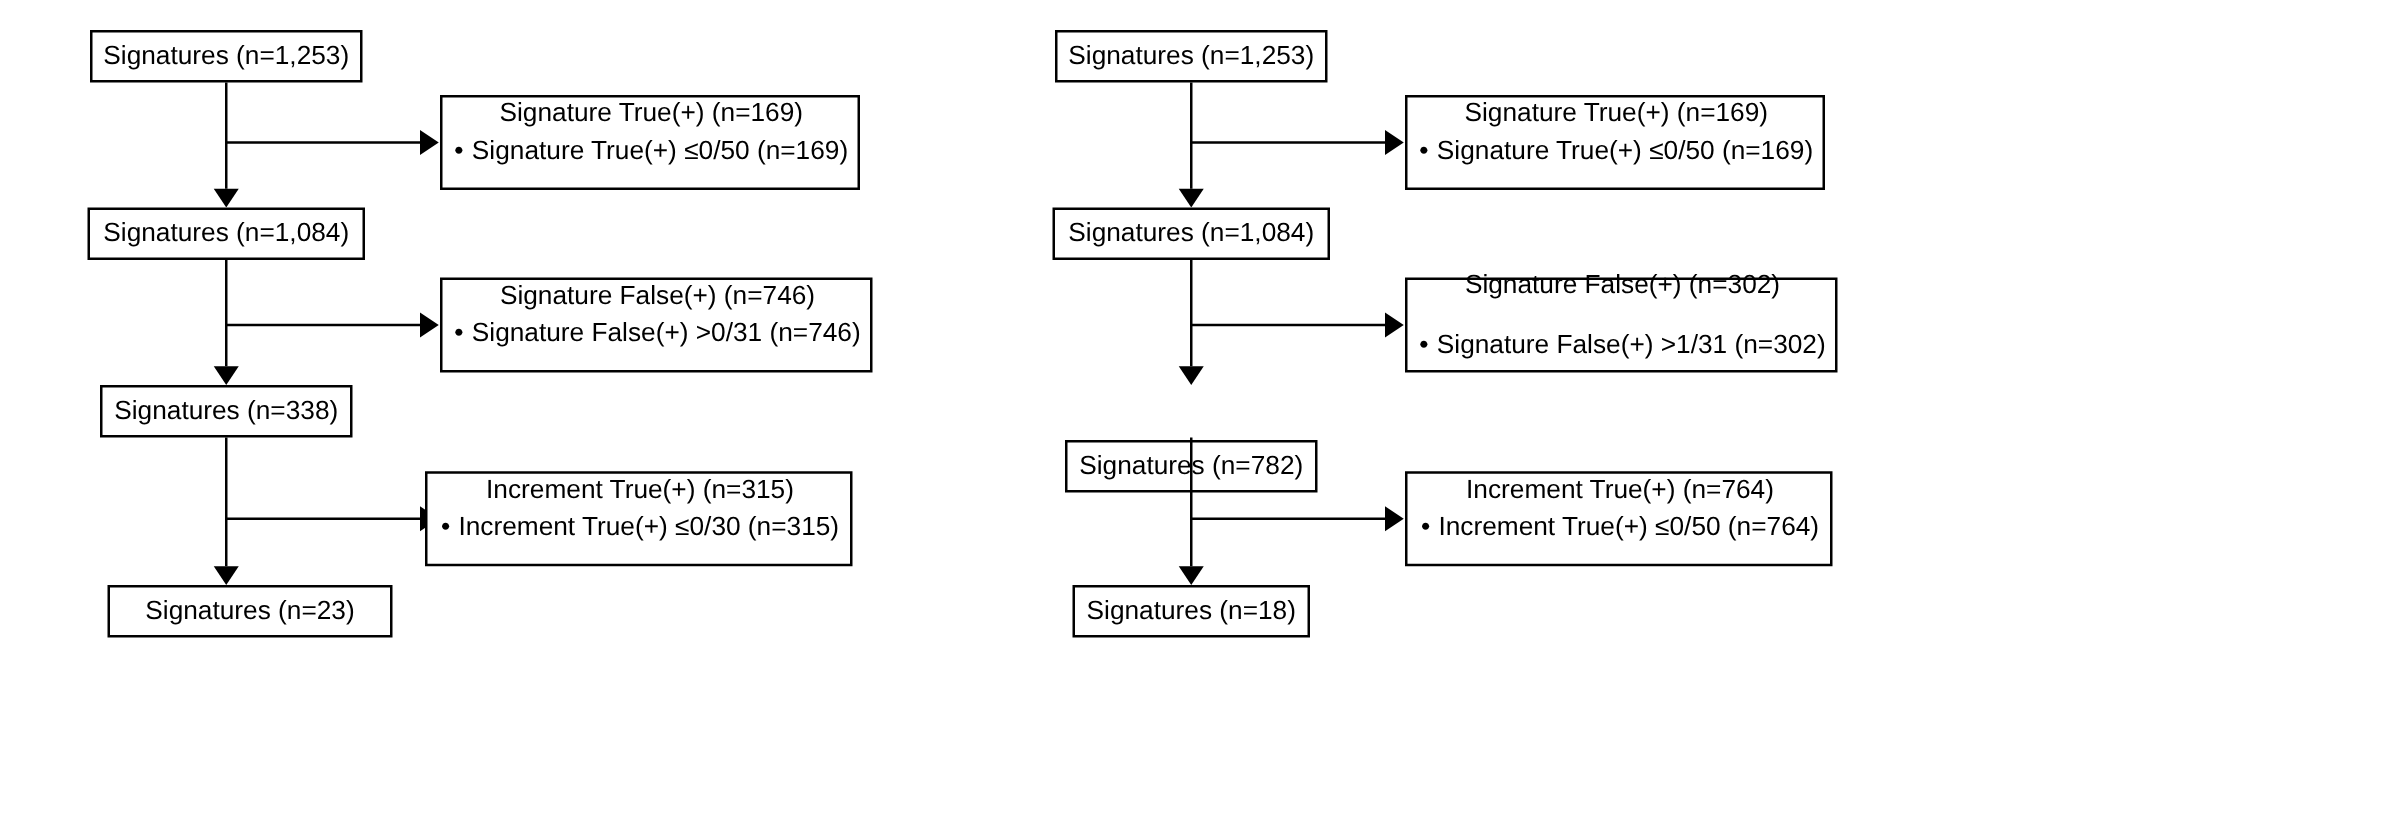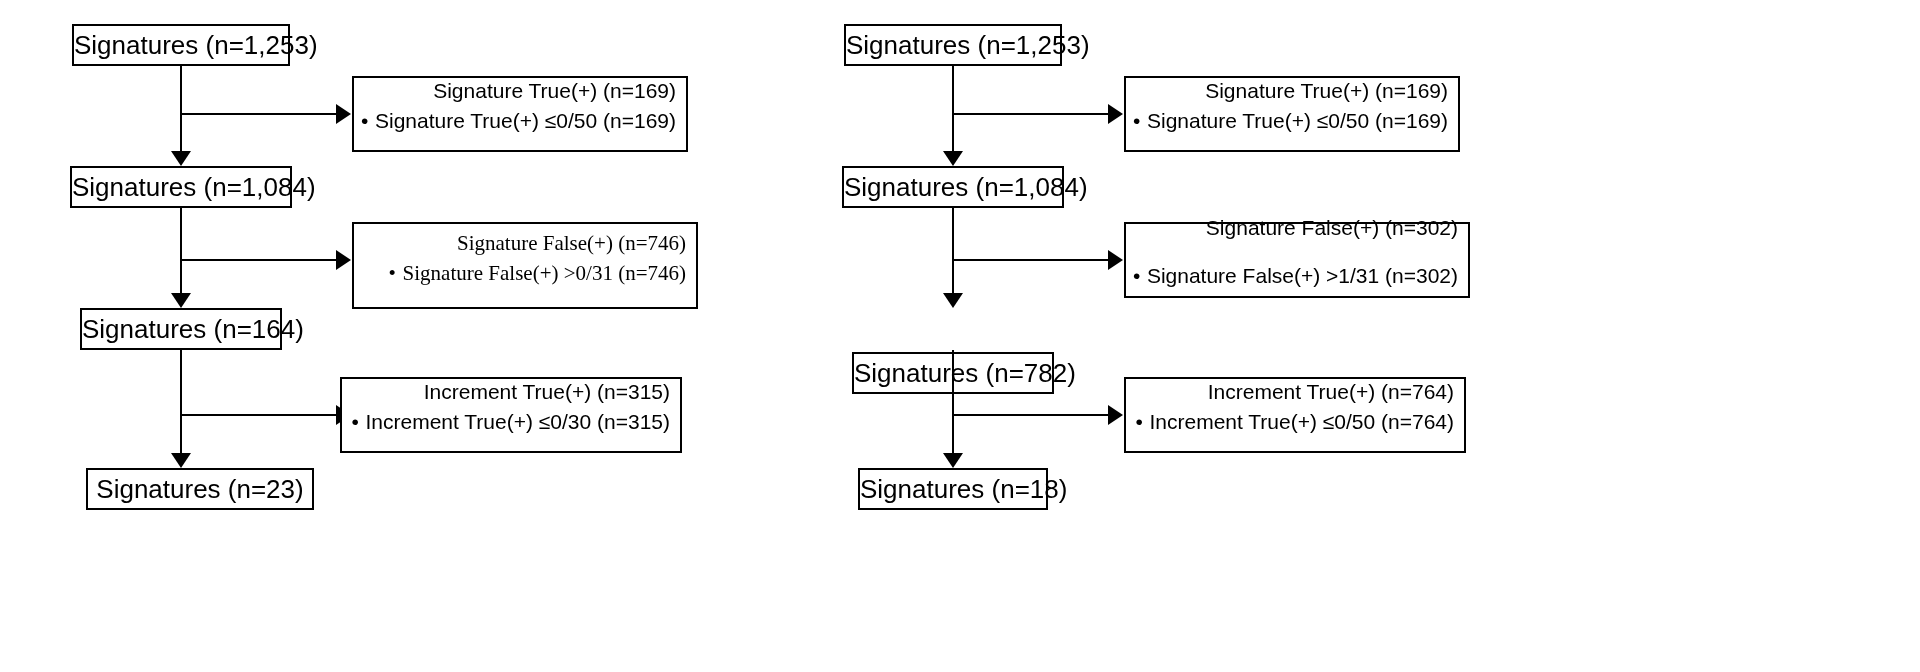--- a/index.html
+++ b/index.html
@@ -33,26 +33,26 @@
     position: absolute;
     box-sizing: border-box;
     border: 2px solid #000000;
     background: #ffffff;
     display: flex;
     flex-direction: column;
     justify-content: center;
   }
   .node-main {
     text-align: center;
-    font-size: 26px;
+    font-size: 21px;
     line-height: 26px;
     white-space: nowrap;
   }
   .node.excl {
-    align-items: flex-end;
+    align-items: center;
     padding: 6px 10px 22px 12px;
   }
   .node.excl .line {
     text-align: left;
     font-size: 21px;
     line-height: 30px;
     white-space: nowrap;
   }
   .node.excl .line.bullet::before {
     content: "\2022";
@@ -113,27 +113,27 @@
     <div class="node" style="left:70px; top:166px; width:222px; height:42px;">
       <div class="node-main">Signatures (n=1,084)</div>
     </div>
 
     <div class="vline" style="left:180px; top:208px; height:85px;"></div>
     <div class="arrow-down" style="left:171px; top:293px;"></div>
 
     <div class="hline" style="left:180px; top:259px; width:156px;"></div>
     <div class="arrow-right" style="left:336px; top:250px;"></div>
 
-    <div class="node excl" style="left:352px; top:222px; width:346px; height:87px;font-family:Liberation Serif, serif;">
+    <div class="node excl" style="left:352px; top:222px; width:346px; height:76px;">
       <div class="line">Signature False(+) (n=746)</div>
       <div class="line bullet">Signature False(+) &gt;0/31 (n=746)</div>
     </div>
 
     <div class="node" style="left:80px; top:308px; width:202px; height:42px;">
-      <div class="node-main">Signatures (n=164)</div>
+      <div class="node-main">Signatures (n=338)</div>
     </div>
 
     <div class="vline" style="left:180px; top:350px; height:103px;"></div>
     <div class="arrow-down" style="left:171px; top:453px;"></div>
 
     <div class="hline" style="left:180px; top:414px; width:156px;"></div>
     <div class="arrow-right" style="left:336px; top:405px;"></div>
 
     <div class="node excl" style="left:340px; top:377px; width:342px; height:76px;">
       <div class="line">Increment True(+) (n=315)</div>

